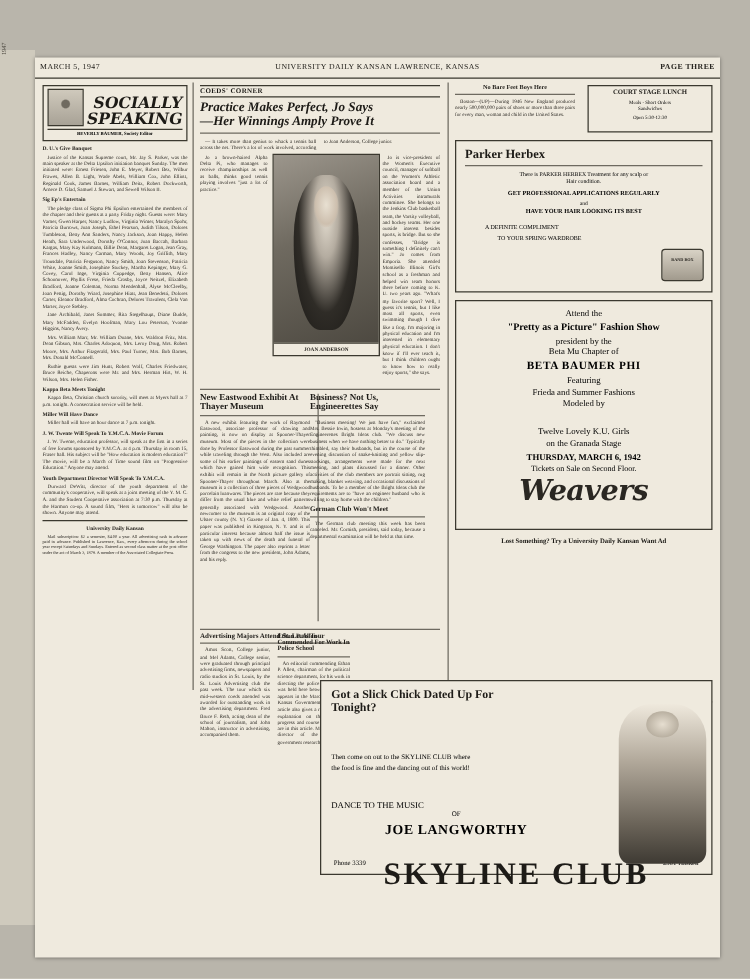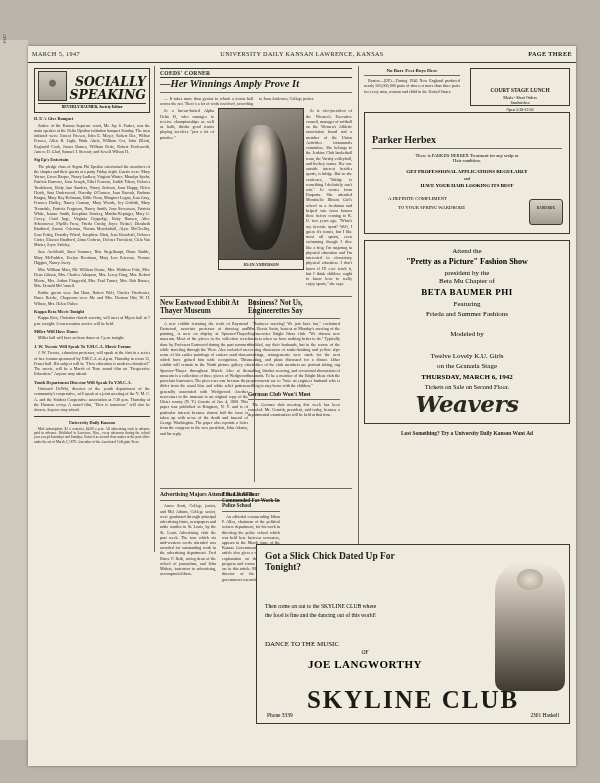--- a/index.html
+++ b/index.html
@@ -56,21 +56,21 @@
     background:radial-gradient(ellipse at 50% 26%, #e4ddd0 0%, #b4aca0 26%, #2f2c27 60%, #1a1815 100%);
     border-radius:45% 45% 40% 40%/40% 40% 55% 55%;
   }
   .portrait:after{
     content:"";position:absolute;left:30%;top:8%;width:40%;height:26%;
     background:radial-gradient(ellipse at 50% 45%, #e8e0d2 0%, #cdbfae 60%, rgba(120,110,98,0) 75%);
     border-radius:50%;
   }
 
   
-  .ad-title{font-weight:bold;text-align:center;color:#1d1b17;margin-top:16px;}
+  .ad-title{font-weight:bold;text-align:center;color:#1d1b17;}
   .weavers{
     font-family:"DejaVu Serif", serif;font-style:italic;font-weight:bold;
     font-size:23px;color:#2a2722;text-align:center;letter-spacing:-.5px;
   }
   .skyline{
     font-family:"Liberation Serif", serif;font-weight:bold;letter-spacing:2px;
     font-size:25px;text-align:center;color:#1d1b17;
   }
   .small{font-size:4px;line-height:1.3;}
   .tiny{font-size:3.4px;line-height:1.25;}
@@ -150,20 +150,21 @@
       <div class="subl">Youth Department Director Will Speak To Y.M.C.A.</div>
       <p>Durward DeWitt, director of the youth department of the community's cooperative, will speak at a joint meeting of the Y. M. C. A. and the Student Cooperative association at 7:30 p.m. Thursday at the Harmon co-op.  A sound film, "Hers is tomorrow" will also be shown. Anyone may attend.</p>
       <div style="border-top:1px solid #3b382f;margin:4px 0 2px;"></div>
       <div class="subl center">University Daily Kansan</div>
       <p class="tiny">Mail subscription: $2 a semester, $4.00 a year. All advertising cash in advance paid in advance. Published in Lawrence, Kan., every afternoon during the school year except Saturdays and Sundays. Entered as second class matter at the post office under the act of March 3, 1879. A member of the Associated Collegiate Press.</p>
     </div>
   </div>
 
   <div class="col" style="left:132px;top:22px;width:192px;">
     <div style="border-top:1px solid #3b382f;border-bottom:1px solid #3b382f;padding:1px 0;font-size:5.6px;font-weight:bold;letter-spacing:.3px;color:#1d1b17;">COEDS' CORNER</div>
+    <div class="hdline ital" style="font-size:10.5px;margin-top:3px;">Practice Makes Perfect, Jo Says</div>
     <div class="hdline ital" style="font-size:10.5px;">—Her Winnings Amply Prove It</div>
     <div class="rule-h" style="position:relative;margin:3px 0 3px;width:100%;"></div>
     <div class="txt" style="columns:2;column-gap:6px;">
       <p>— It takes more than genius to whack a tennis ball across the net. There's a lot of work involved, according to Joan Anderson, College junior.</p>
     </div>
 
     <div style="position:relative;margin-top:2px;height:186px;">
       <div class="txt" style="position:absolute;left:0;top:0;width:54px;">
         <p>Jo a brown-haired Alpha Delta Pi, who manages to receive championships as well as balls, thinks good tennis playing involves "just a lot of practice."</p>
       </div>
@@ -254,34 +255,34 @@
     </div>
 
     <div class="box" style="position:relative;left:0;top:10px;width:206px;height:184px;padding:6px 7px 4px;box-sizing:border-box;">
       <div class="center" style="font-size:7px;">Attend the</div>
       <div class="center bold" style="font-size:8px;margin-top:2px;">"Pretty as a Picture" Fashion Show</div>
       <div class="center" style="font-size:7px;margin-top:3px;">president by the</div>
       <div class="center" style="font-size:7px;">Beta Mu Chapter of</div>
       <div class="center bold" style="font-size:9px;margin-top:2px;letter-spacing:.5px;">BETA BAUMER PHI</div>
       <div class="center" style="font-size:7px;margin-top:3px;">Featuring</div>
       <div class="center" style="font-size:7px;margin-top:2px;">Frieda and Summer Fashions</div>
-      <div class="center" style="font-size:7px;margin-top:12px;">Modeled by</div>
+      <div class="center" style="font-size:7px;margin-top:1px;">Modeled by</div>
       <div class="center" style="font-size:7px;margin-top:14px;">Twelve Lovely K.U. Girls</div>
       <div class="center" style="font-size:7px;margin-top:2px;">on the Granada Stage</div>
       <div class="center bold" style="font-size:7px;margin-top:3px;">THURSDAY, MARCH 6, 1942</div>
       <div class="center" style="font-size:6.4px;margin-top:2px;">Tickets on Sale on Second Floor.</div>
       <div class="weavers" style="margin-top:0;">Weavers</div>
     </div>
 
     <div class="center bold" style="position:relative;top:16px;font-size:5.4px;color:#1d1b17;">Lost Something?  Try a University Daily Kansan Want Ad</div>
   </div>
 
   <div class="rule-h" style="left:336px;top:515px;width:206px;"></div>
 
-  <div class="box" style="left:228px;top:498px;width:314px;height:180px;padding:6px 8px;box-sizing:border-box;">
+  <div class="box" style="left:228px;top:498px;width:314px;height:156px;padding:6px 8px;box-sizing:border-box;">
     <div class="bold" style="font-size:9.5px;width:210px;line-height:1.15;color:#1d1b17;">Got a Slick Chick Dated Up For</div>
     <div class="bold" style="font-size:9.5px;width:210px;color:#1d1b17;">Tonight?</div>
 
     <div style="font-size:5.6px;margin-top:30px;width:196px;line-height:1.6;">Then come on out to the SKYLINE CLUB where</div>
     <div style="font-size:5.6px;width:196px;line-height:1.6;">the food is fine and the dancing out of this world!</div>
 
     <div style="font-size:7px;font-weight:normal;margin-top:20px;width:200px;">DANCE TO THE MUSIC</div>
     <div style="font-size:5.6px;margin-top:1px;width:200px;text-align:center;">OF</div>
     <div style="font-size:11px;font-weight:bold;margin-top:3px;width:200px;text-align:center;letter-spacing:.5px;">JOE LANGWORTHY</div>
 

